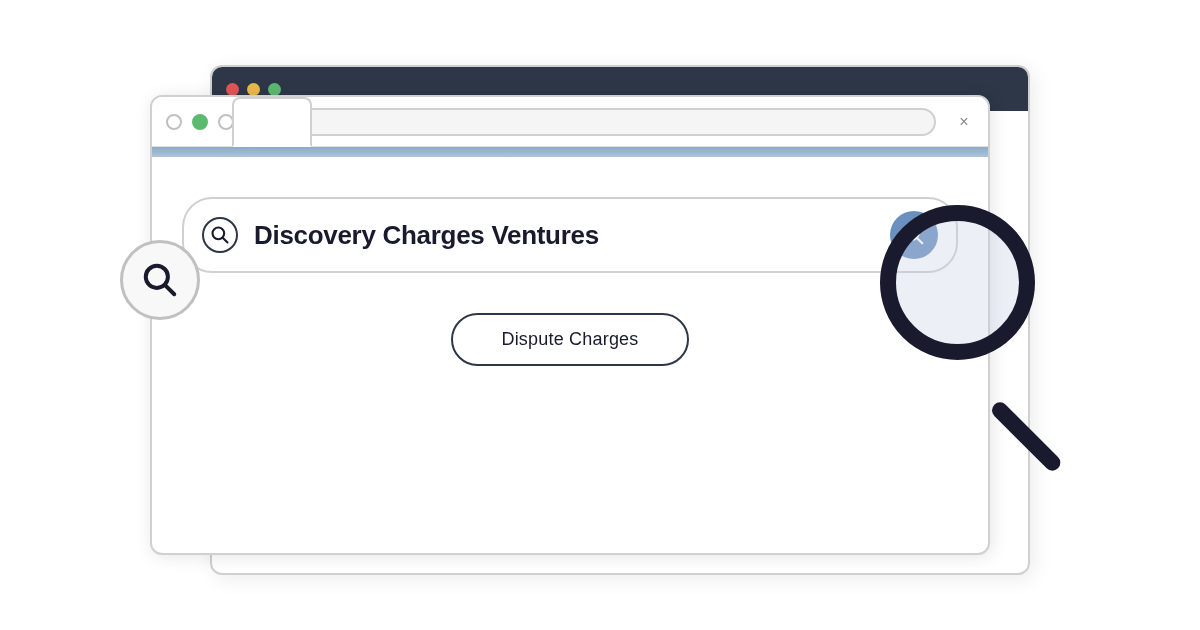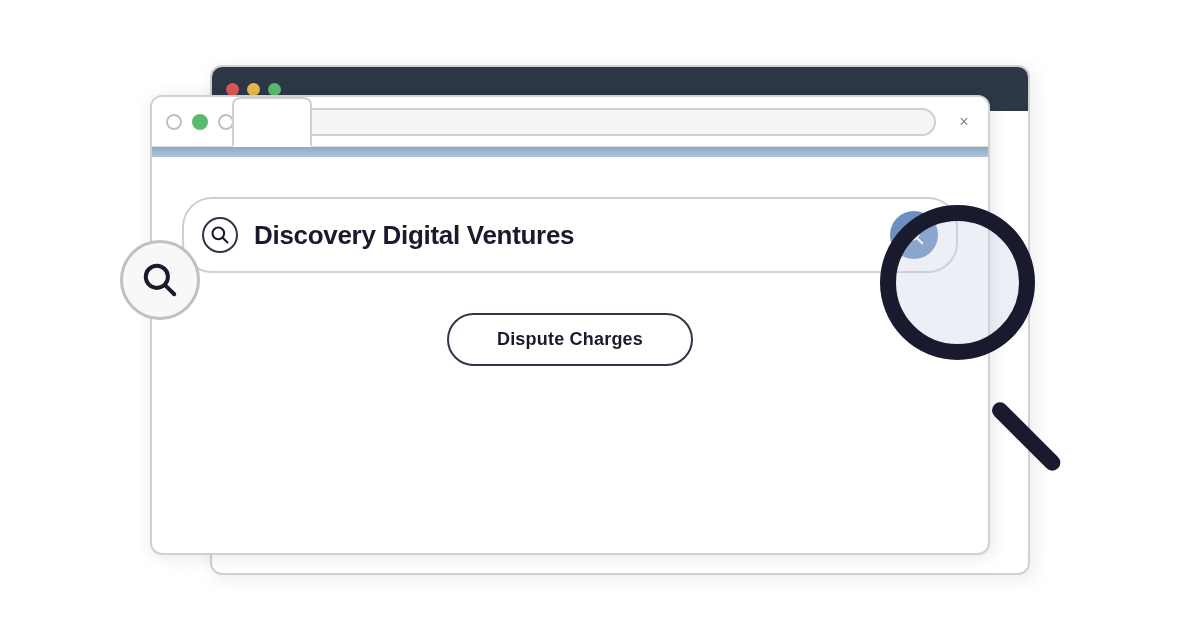--- a/index.html
+++ b/index.html
@@ -191,21 +191,21 @@
       width: 22px;
       height: 22px;
     }
 
     
     .dispute-btn {
       border: 2px solid #2d3748;
       border-radius: 30px;
       padding: 14px 48px;
       font-size: 18px;
-      font-weight: 700;
+      font-weight: 400;
       color: #1a1a2e;
       background: #ffffff;
       cursor: pointer;
       letter-spacing: 0.2px;
     }
 
     
     .magnifier-overlay {
       position: absolute;
       right: -50px;
@@ -285,21 +285,21 @@
 
     <div class="browser-content">
 
       <div class="search-bar-container">
         <div class="search-icon-left">
           <svg viewBox="0 0 24 24" fill="none" stroke="#1a1a2e" stroke-width="2.5" stroke-linecap="round">
             <circle cx="10" cy="10" r="7"></circle>
             <line x1="15.5" y1="15.5" x2="21" y2="21"></line>
           </svg>
         </div>
-        <div class="search-text">Discovery Digital Ventures</div>
+        <div class="search-text">Discovery Charges Ventures</div>
         <div class="search-btn">
           <svg viewBox="0 0 24 24" fill="none" stroke="#ffffff" stroke-width="2.5" stroke-linecap="round">
             <circle cx="10" cy="10" r="7"></circle>
             <line x1="15.5" y1="15.5" x2="21" y2="21"></line>
           </svg>
         </div>
       </div>
 
       <button class="dispute-btn">Dispute Charges</button>
 

